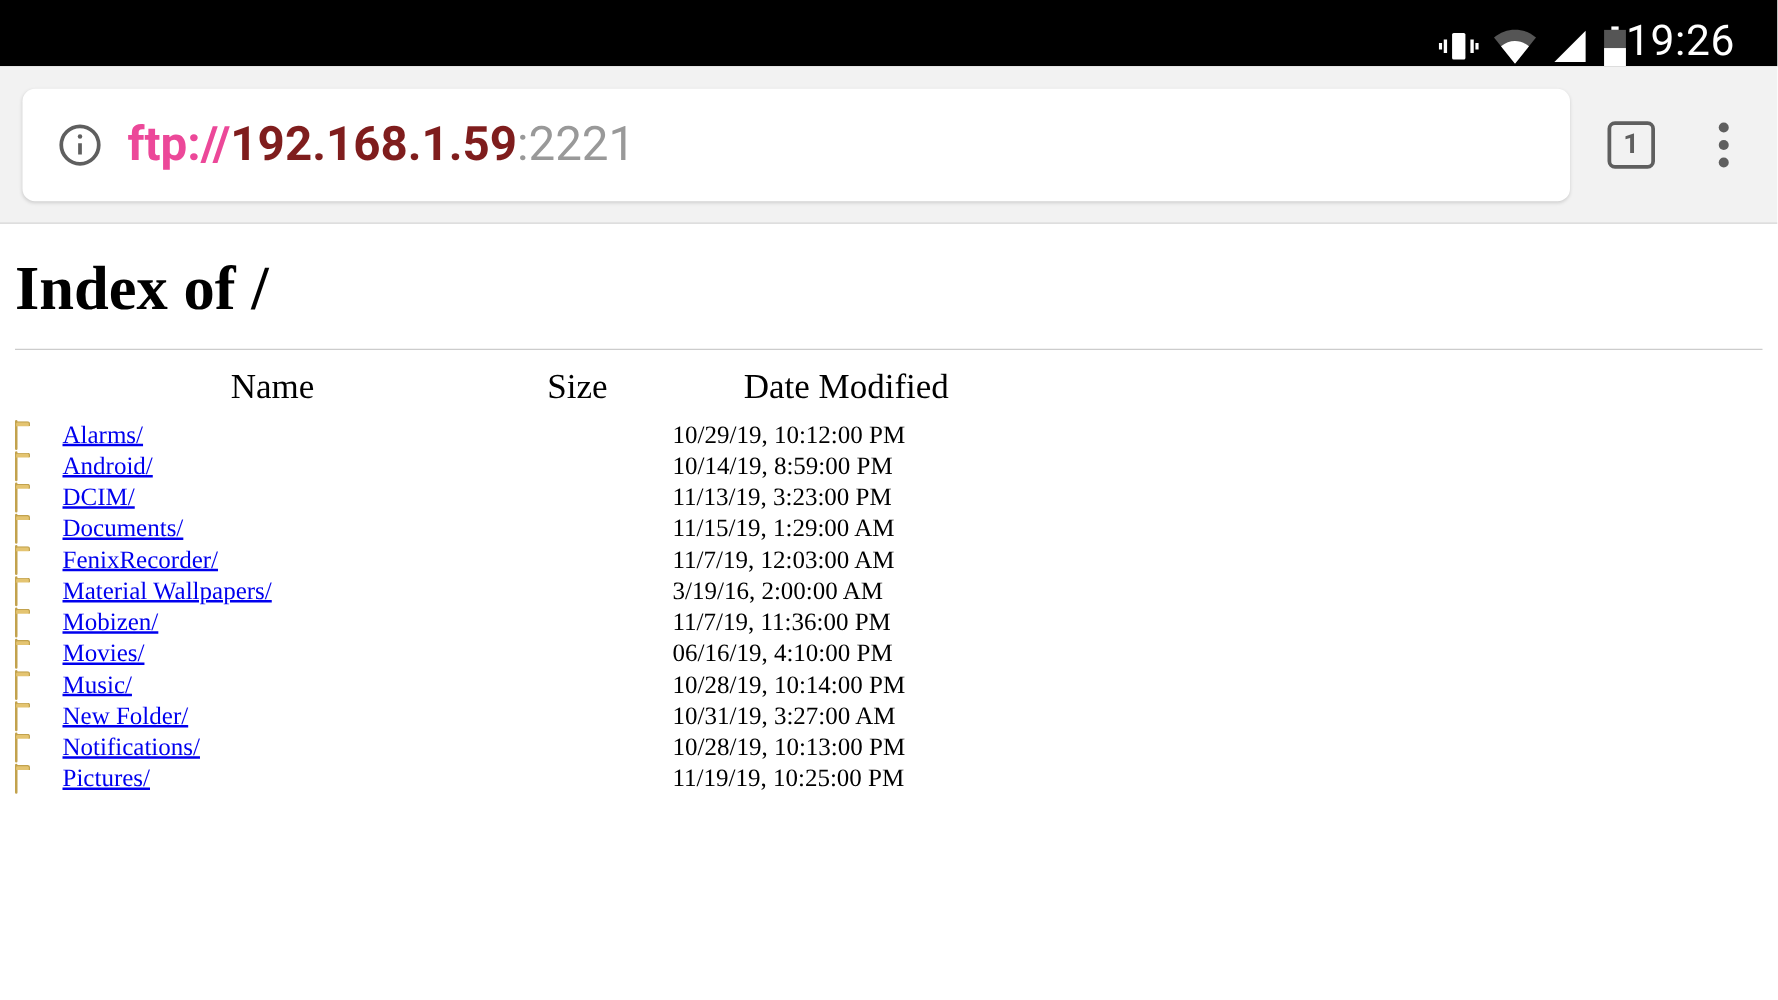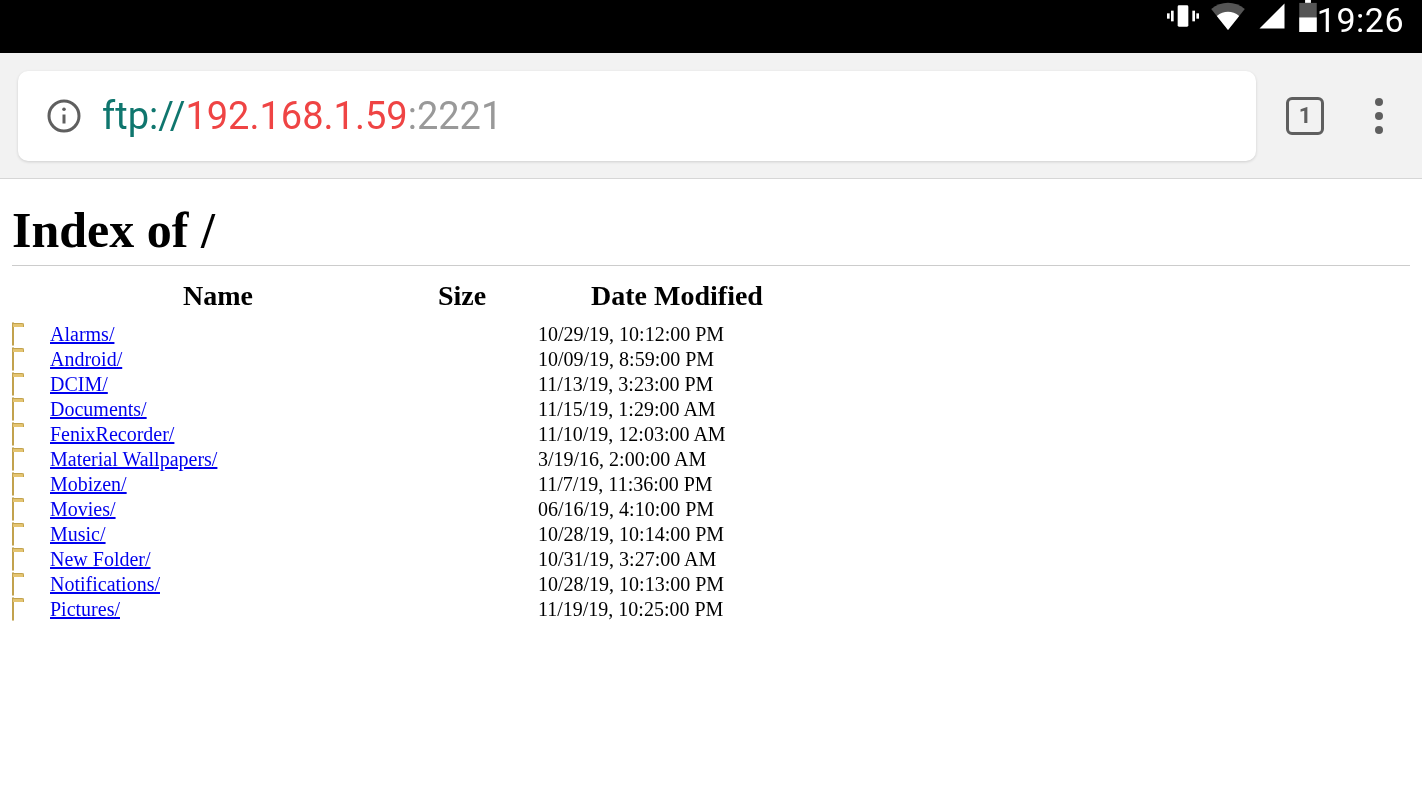--- a/index.html
+++ b/index.html
@@ -8,23 +8,23 @@
     height: 800px;
     overflow: hidden;
     font-family: "Times New Roman", Times, serif;
     background: #fff;
   }
   .statusbar {
     background: #000;
     color: #fff;
     height: 53px;
     display: flex;
-    align-items: flex-start;
+    align-items: flex-end;
     justify-content: flex-end;
-    padding-right: 18px;
+    padding-right: 34px;
   }
   .status-icons { display: flex; align-items: center; gap: 12px; }
   .status-clock {
     font-family: Roboto, Arial, sans-serif;
     font-size: 34px;
     font-weight: 400;
     letter-spacing: 0.5px;
   }
   .toolbar {
     background: #f2f2f2;
@@ -45,22 +45,22 @@
     padding: 0 28px;
     box-shadow: 0 1px 3px rgba(0,0,0,0.15);
   }
   .addr-icon { margin-right: 20px; flex-shrink: 0; }
   .addr-url {
     font-family: Roboto, Arial, sans-serif;
     font-size: 38px;
     white-space: nowrap;
     overflow: hidden;
   }
-  .addr-proto { color: #0f766e; }
-  .addr-host  { color: #ef4444; font-weight: 400; }
+  .addr-proto { color: #ec4899; font-weight: bold; }
+  .addr-host  { color: #7f1d1d; font-weight: 700; }
   .addr-port  { color: #999; }
   .tabcount-btn {
     width: 50px; height: 50px;
     display: flex; align-items: center; justify-content: center;
   }
   .tabcount-box {
     width: 38px; height: 38px;
     border: 3px solid #5f5f5f;
     border-radius: 6px;
     display: flex; align-items: center; justify-content: center;
@@ -75,27 +75,27 @@
     align-items: center; justify-content: center; gap: 6px;
   }
   .menu-btn .dot {
     width: 8px; height: 8px; border-radius: 50%;
     background: #5f5f5f;
   }
   .content { padding: 22px 12px 0 12px; }
   .page-title {
     font-size: 50px;
     font-weight: 700;
-    margin-bottom: 6px;
+    margin-bottom: 20px;
   }
   hr.rule { border: none; border-top: 1px solid #ccc; margin-bottom: 10px; }
   .listing { border-collapse: collapse; }
   .listing th {
     font-size: 28px;
-    font-weight: 700;
+    font-weight: 400;
     text-align: center;
     padding: 4px 0 10px 0;
   }
   .listing .col-name { width: 336px; }
   .listing .col-size { width: 152px; }
   .listing .col-date { width: 278px; }
   .listing td { font-size: 20px; vertical-align: middle; padding: 1px 0; }
   .listing td.iconcell { width: 38px; text-align: left; }
   .listing td.namecell { padding-left: 0; }
   .listing td.namecell a { color: #0000ee; text-decoration: underline; }
@@ -187,39 +187,39 @@
         <tr>
           <td class="iconcell"><span class="folder-icon"><span class="tab"></span><span class="body"></span></span></td>
           <td class="namecell"><a href="#">Alarms/</a></td>
           <td class="sizecell"></td>
           <td class="datecell">10/29/19, 10:12:00 PM</td>
         </tr>
         <tr>
           <td class="iconcell"><span class="folder-icon"><span class="tab"></span><span class="body"></span></span></td>
           <td class="namecell"><a href="#">Android/</a></td>
           <td class="sizecell"></td>
-          <td class="datecell">10/09/19, 8:59:00 PM</td>
+          <td class="datecell">10/14/19, 8:59:00 PM</td>
         </tr>
         <tr>
           <td class="iconcell"><span class="folder-icon"><span class="tab"></span><span class="body"></span></span></td>
           <td class="namecell"><a href="#">DCIM/</a></td>
           <td class="sizecell"></td>
           <td class="datecell">11/13/19, 3:23:00 PM</td>
         </tr>
         <tr>
           <td class="iconcell"><span class="folder-icon"><span class="tab"></span><span class="body"></span></span></td>
           <td class="namecell"><a href="#">Documents/</a></td>
           <td class="sizecell"></td>
           <td class="datecell">11/15/19, 1:29:00 AM</td>
         </tr>
         <tr>
           <td class="iconcell"><span class="folder-icon"><span class="tab"></span><span class="body"></span></span></td>
           <td class="namecell"><a href="#">FenixRecorder/</a></td>
           <td class="sizecell"></td>
-          <td class="datecell">11/10/19, 12:03:00 AM</td>
+          <td class="datecell">11/7/19, 12:03:00 AM</td>
         </tr>
         <tr>
           <td class="iconcell"><span class="folder-icon"><span class="tab"></span><span class="body"></span></span></td>
           <td class="namecell"><a href="#">Material Wallpapers/</a></td>
           <td class="sizecell"></td>
           <td class="datecell">3/19/16, 2:00:00 AM</td>
         </tr>
         <tr>
           <td class="iconcell"><span class="folder-icon"><span class="tab"></span><span class="body"></span></span></td>
           <td class="namecell"><a href="#">Mobizen/</a></td>

